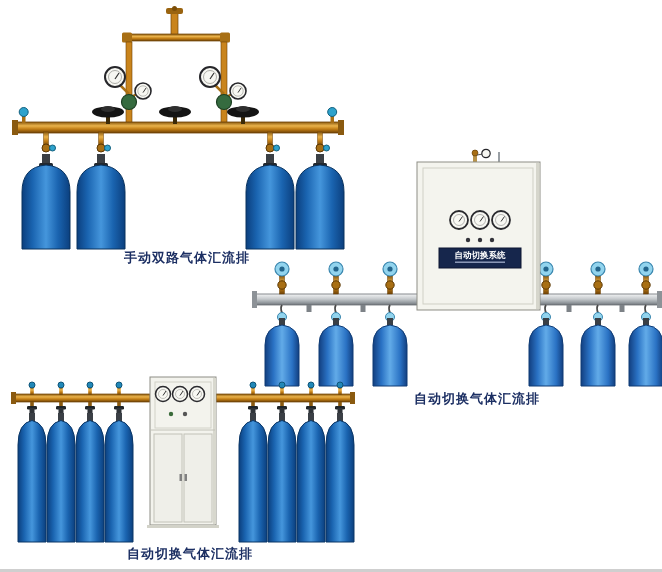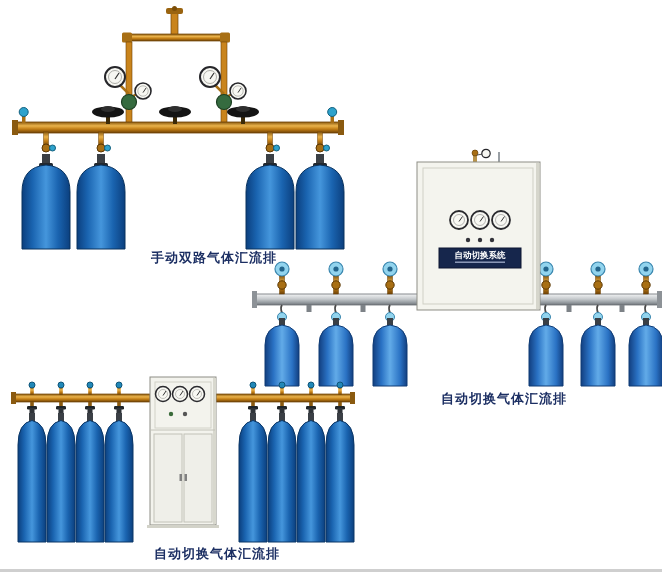--- a/index.html
+++ b/index.html
@@ -2,21 +2,21 @@
 <html><head>
 <meta charset="utf-8">
 <style>
   html,body{margin:0;padding:0;background:#fff;}
   .page{position:relative;width:662px;height:572px;background:#fff;overflow:hidden;
         font-family:"Liberation Sans",sans-serif;}
   figure.product{position:absolute;margin:0;padding:0;text-align:center;}
   .p1{left:8px;top:6px;}
   .p2{left:252px;top:148px;}
   .p3{left:10px;top:372px;}
-  .product-label{position:absolute;width:180px;text-align:right;white-space:nowrap;
+  .product-label{position:absolute;width:180px;text-align:center;white-space:nowrap;
                  font-size:13px;font-weight:bold;letter-spacing:1px;color:#1c2f63;}
   .l1{left:97px;top:249px;}
   .l2{left:387px;top:390px;}
   .l3{left:100px;top:545px;}
   .bottom-divider{position:absolute;left:0;top:569px;width:662px;height:3px;background:#cfcfcf;}
   svg text{font-family:"Liberation Sans",sans-serif;}
 </style>
 </head>
 <body>
 

